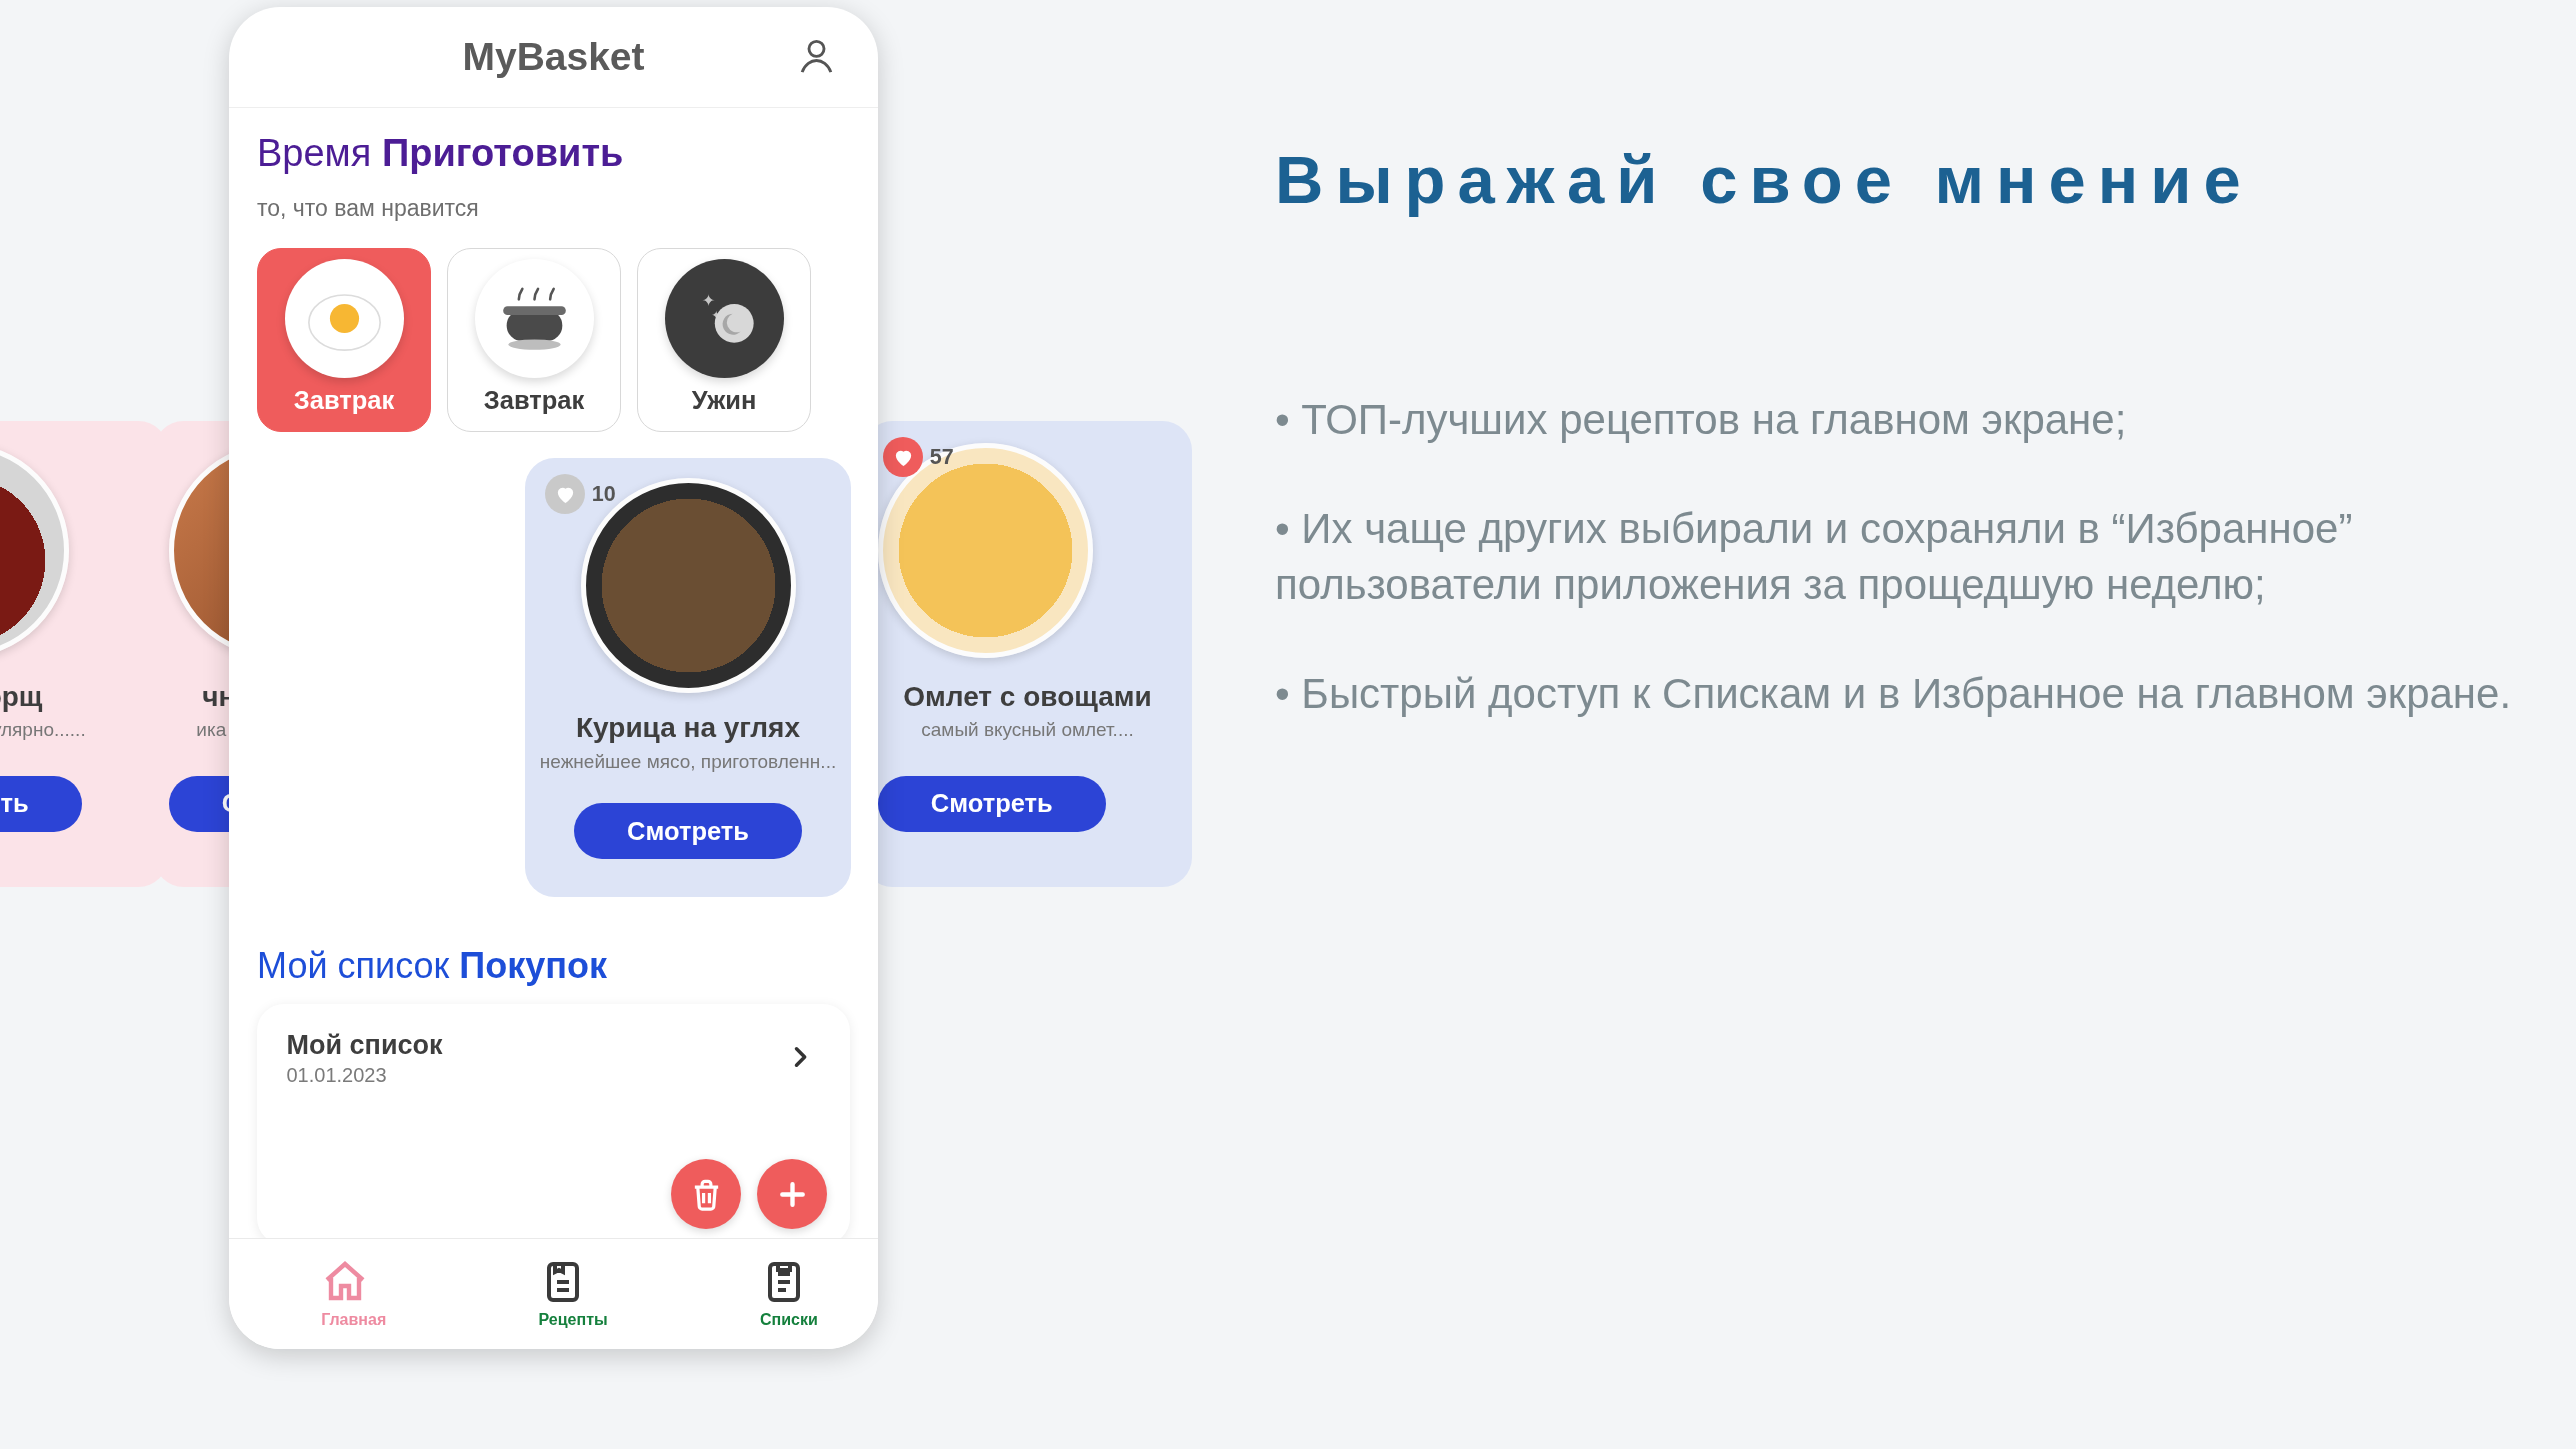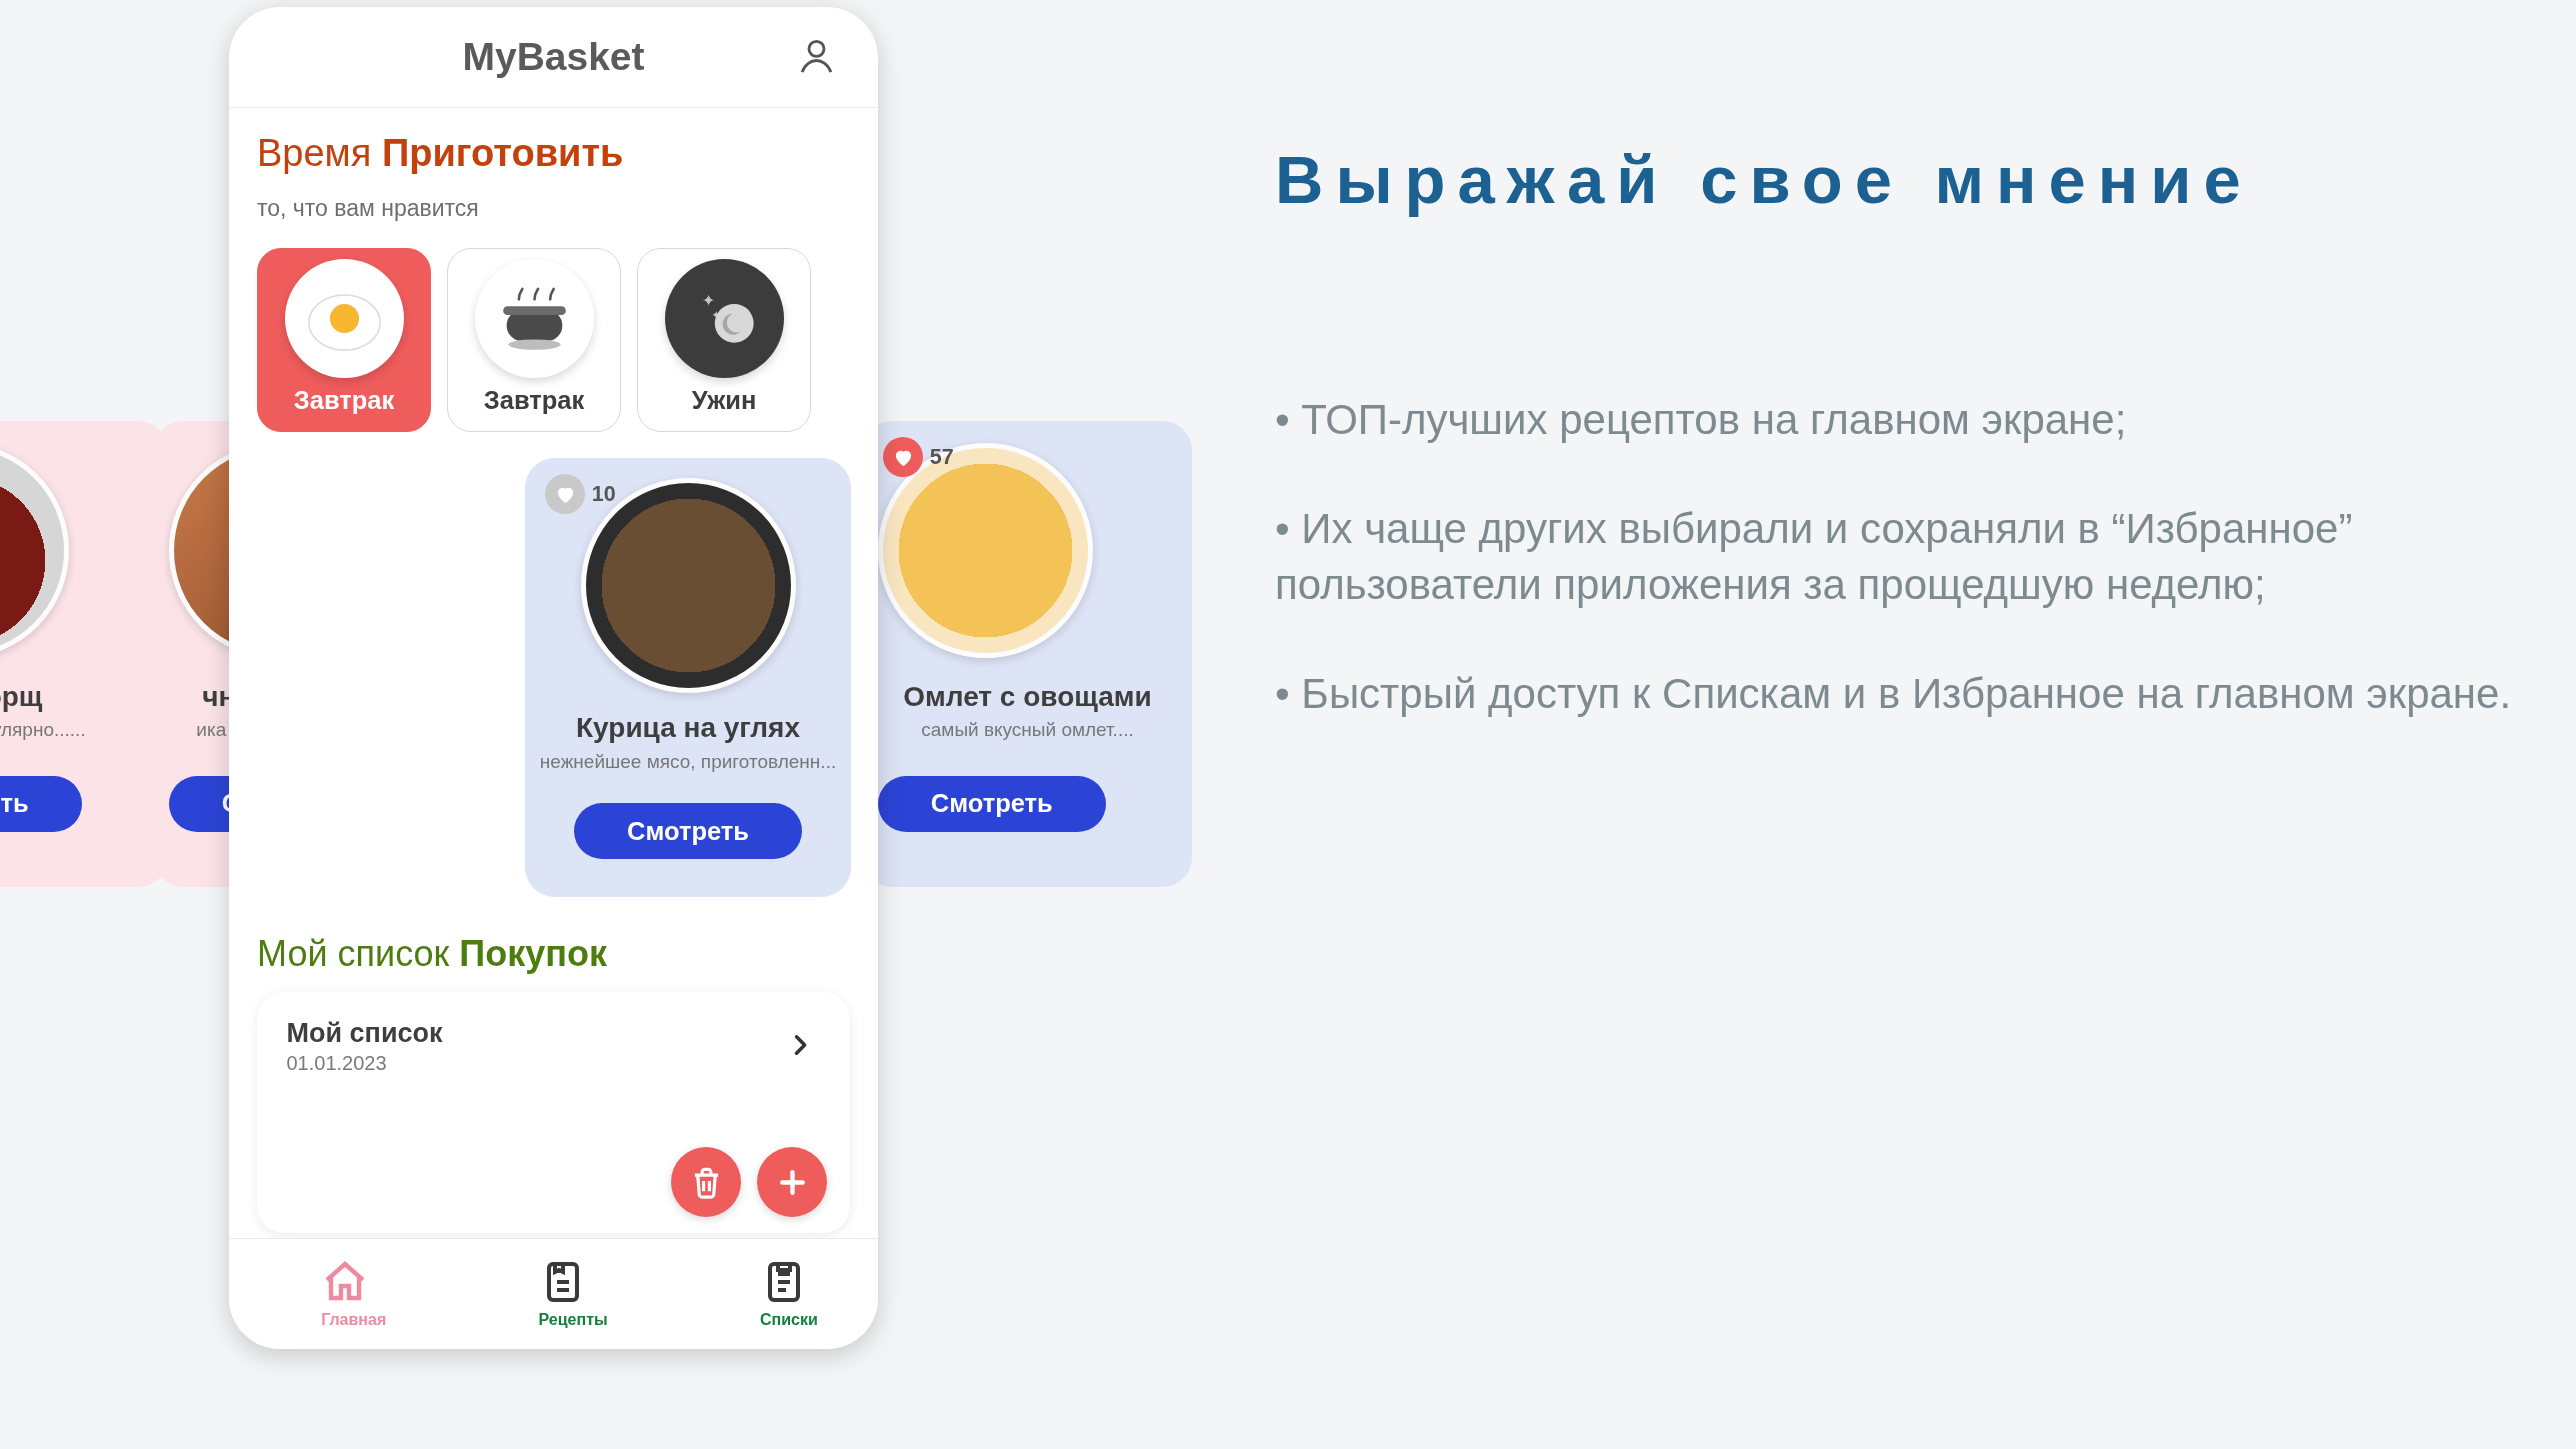--- a/index.html
+++ b/index.html
@@ -58,21 +58,21 @@
     justify-content: center;
     position: relative;
     border-bottom: 0.7px solid #eee;
   }
   .app-title { font-size: 39px; font-weight: 800; color: #5a5a5a; }
   .profile-icon { position: absolute; right: 40px; top: 50%; transform: translateY(-50%); }
 
   
   .time-cook { padding: 24px 28px 16px; }
   .time-cook-h {
-    font-size: 38px; font-weight: 800; color: #c2410c;
+    font-size: 38px; font-weight: 800; color: #4c1d95;
   }
   .time-cook-h .light { font-weight: 500; }
   .time-cook-sub { font-size: 23px; color: #6e6e6e; margin-top: 20px; }
 
   
   .meals-row {
     display: flex;
     gap: 16px;
     padding: 10.7px 28px 6.7px;
   }
@@ -140,21 +140,21 @@
     background: #2c44d6;
     color: #fff;
     font-size: 25.5px; font-weight: 600;
     display: flex; align-items: center; justify-content: center;
     cursor: pointer;
   }
   .col-blue-card { background: #dde4f6; }
 
   
   .shopping { padding: 36px 28px 0; }
-  .shopping-h { font-size: 36px; font-weight: 800; color: #4d7c0f; }
+  .shopping-h { font-size: 36px; font-weight: 800; color: #1d4ed8; margin-top: 12px; }
   .shopping-h .light { font-weight: 400; }
   .list-card {
     margin-top: 17.4px;
     width: 100%;
     height: 241px;
     background: #fff;
     border-radius: 27px;
     box-shadow: 0 2.7px 12px rgba(0,0,0,0.08);
     position: relative;
     padding: 25.5px 29.5px;

